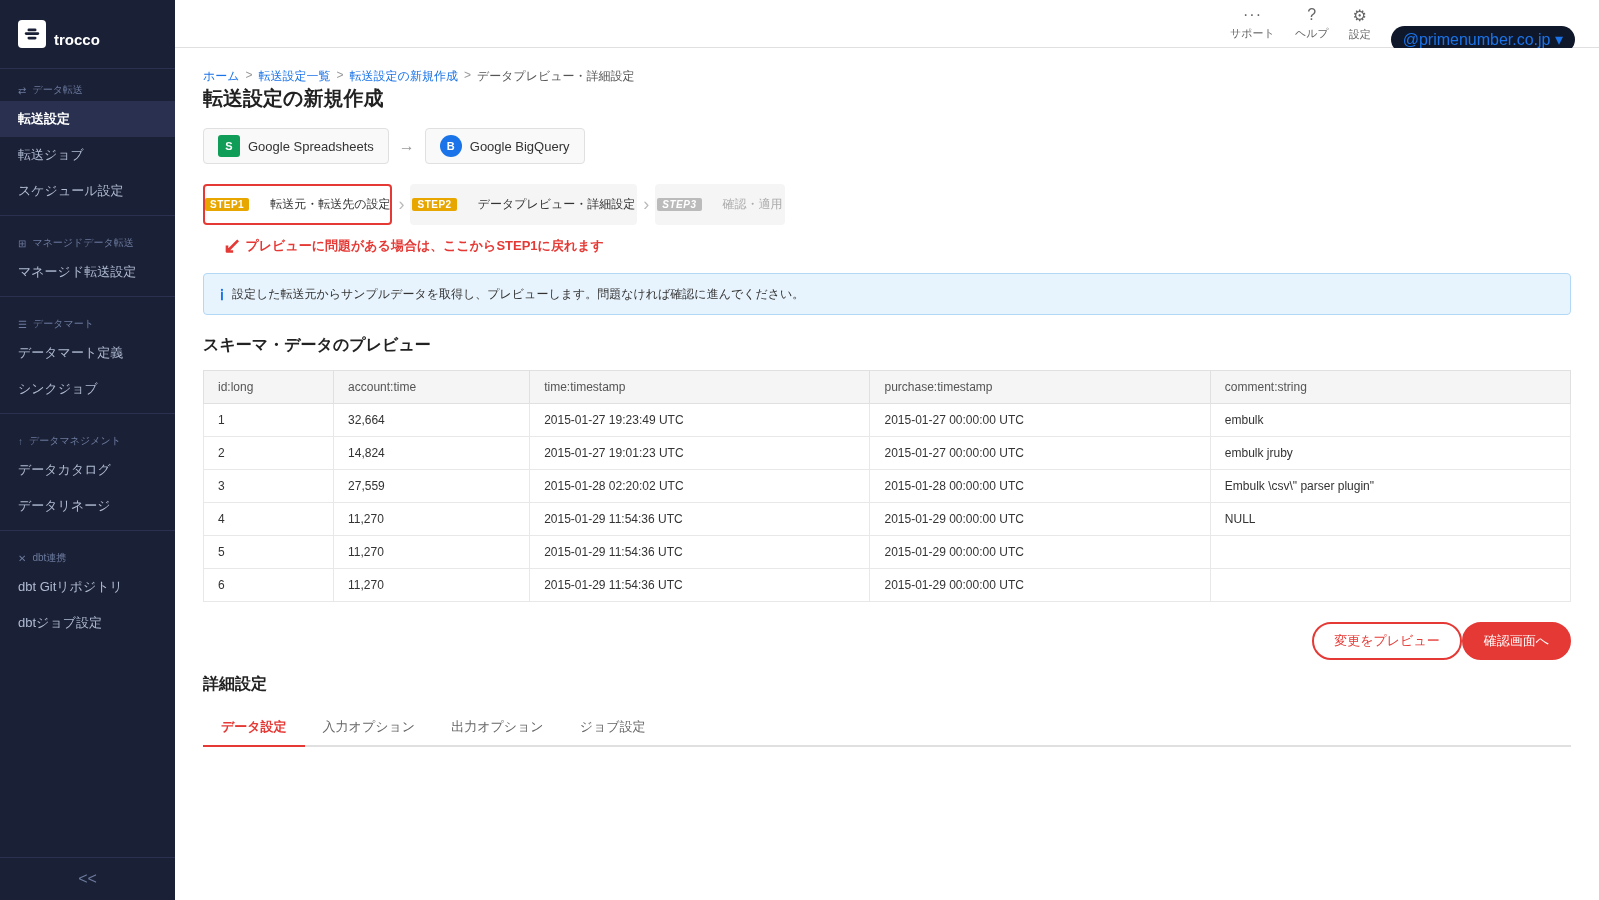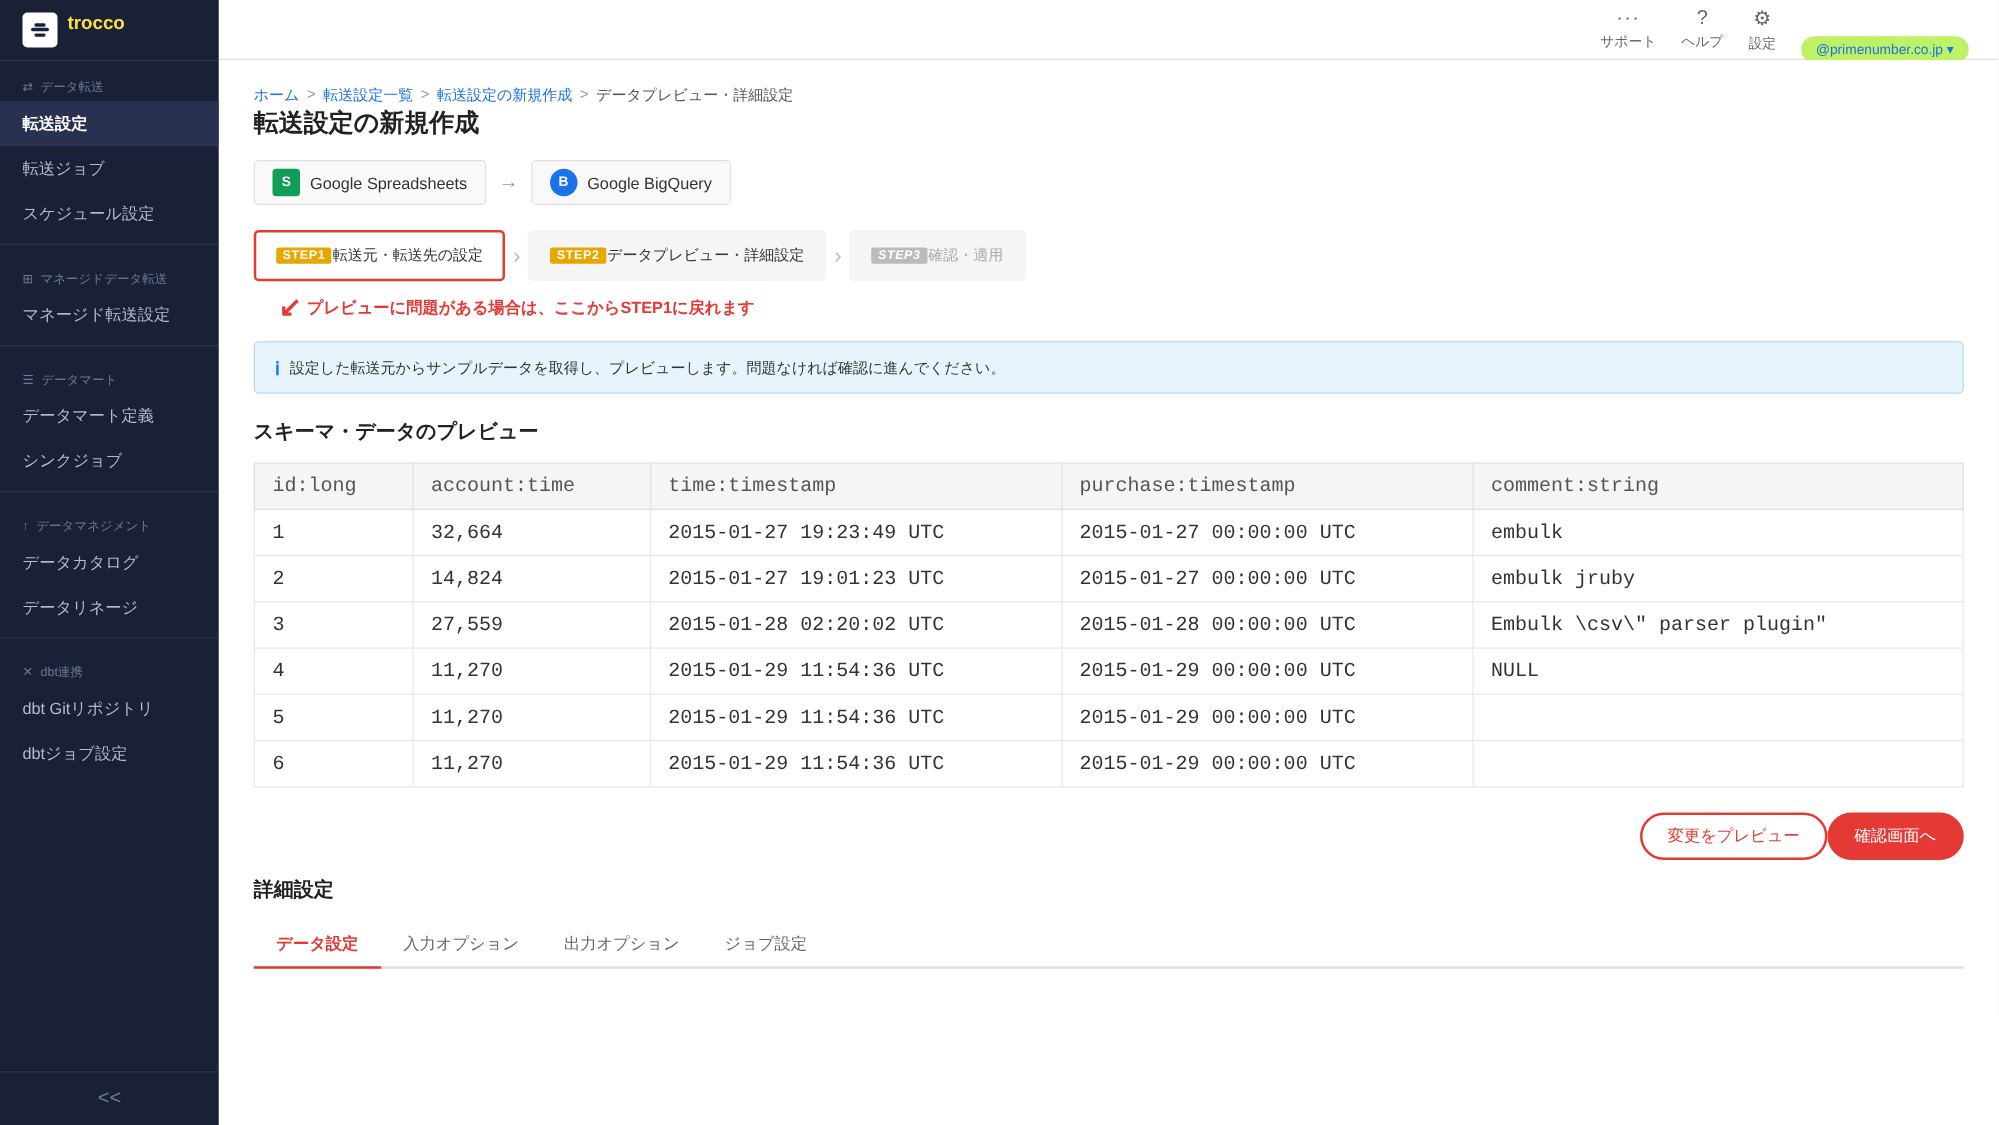--- a/index.html
+++ b/index.html
@@ -10,25 +10,25 @@
       width: 175px;
       min-width: 175px;
       background: #1a2035;
       color: #ccc;
       display: flex;
       flex-direction: column;
       height: 900px;
       overflow-y: auto;
     }
     .sidebar-logo {
-      padding: 10px 18px;
-      display: flex;
-      align-items: flex-start;
+      padding: 20px 18px;
+      display: flex;
+      align-items: flex-end;
       gap: 8px;
-      color: #fde047;
+      color: #ffffff;
       font-size: 15px;
       font-weight: bold;
       border-bottom: 1px solid #2a3150;
     }
     .sidebar-logo-icon {
       width: 28px; height: 28px;
       background: #fff;
       border-radius: 4px;
       display: flex; align-items: center; justify-content: center;
     }
@@ -82,24 +82,24 @@
       display: flex;
       flex-direction: column;
       align-items: center;
       font-size: 11px;
       color: #666;
       cursor: pointer;
       gap: 2px;
     }
     .header-item .icon-dots { font-size: 16px; letter-spacing: 1px; }
     .header-user {
-      background: #bef264;
+      background: #0f172a;
       border-radius: 16px;
       padding: 4px 12px;
-      font-size: 11px;
+      font-size: 16px;
       color: #1a73e8;
       cursor: pointer;
       margin-top: 31px;
     }
 
     
     .content {
       flex: 1;
       overflow-y: auto;
       padding: 20px 28px;
@@ -163,22 +163,22 @@
     .steps-container {
       display: flex;
       align-items: flex-start;
       gap: 0;
       margin-bottom: 8px;
       position: relative;
     }
     .step {
       display: flex;
       align-items: center;
-      gap: 1px;
-      padding: 10px 16px;
+      gap: 21px;
+      padding: 10px 0;
       background: #f5f5f5;
       border: 2px solid transparent;
       border-radius: 4px;
       cursor: pointer;
       position: relative;
     }
     .step.step1 {
       background: #fff;
       border: 2px solid #e53935;
     }
@@ -238,22 +238,21 @@
       font-weight: bold;
       color: #222;
       margin-bottom: 14px;
     }
 
     
     .data-table {
       width: 100%;
       border-collapse: collapse;
       margin-bottom: 20px;
-      font-size: 16px;
-      font-family: Liberation Mono, monospace;
+      font-size: 12px;
     }
     .data-table th {
       background: #f5f5f5;
       border: 1px solid #e0e0e0;
       padding: 9px 14px;
       text-align: left;
       font-weight: 500;
       color: #555;
       white-space: nowrap;
     }

